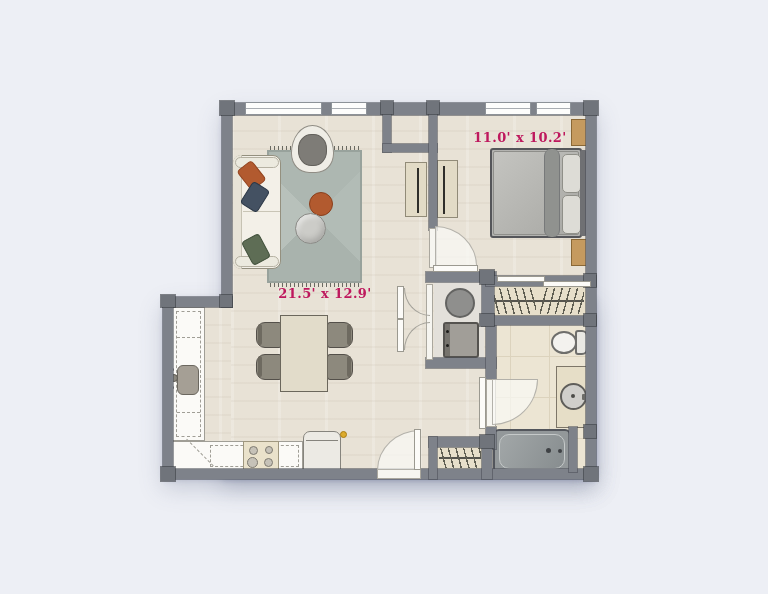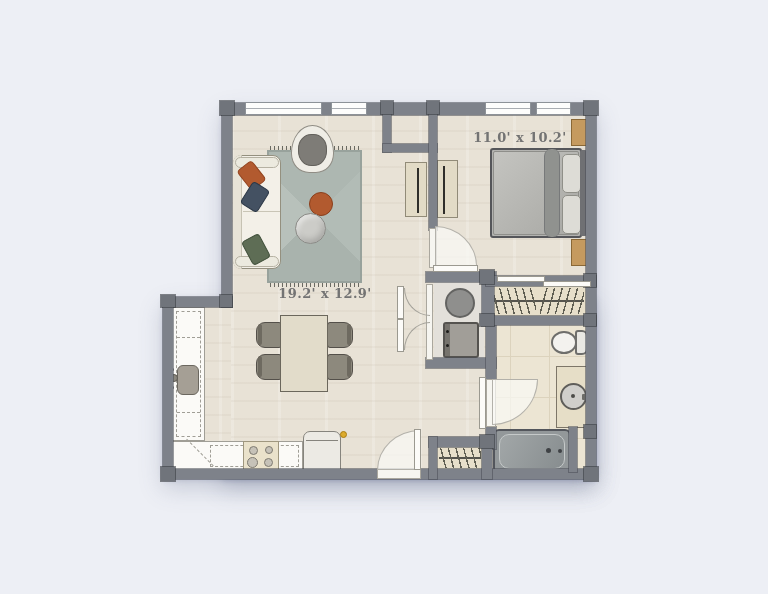--- a/index.html
+++ b/index.html
@@ -21,21 +21,21 @@
   .floor-closet{background:var(--closet-floor);}
   .floor-laundry{background:#e3e0da;}
   .wall{background:var(--wall);outline:1px solid rgba(73,77,85,.55);}
   .block{background:#70747b;outline:1px solid rgba(55,58,64,.6);}
   .window{background:#fdfdfc;border:1px solid #8d9298;
     background-image:linear-gradient(180deg, transparent 42%, #a9adb2 42%, #a9adb2 58%, transparent 58%);}
   .doorway{background:#f6f5f0;border:1px solid #aaa79e;}
   .leaf{background:#fcfbf8;border:1px solid #9b9990;}
   .arc{background:rgba(250,249,245,.72);border:1px solid #b3b1aa;}
   .arcline{background:transparent;border:1.4px solid #a5a39b;}
-  .label{font-weight:bold;font-size:13px;color:#737373;letter-spacing:.4px;transform:translate(-50%,-50%);white-space:nowrap;}
+  .label{font-weight:bold;font-size:13px;color:#be185d;letter-spacing:.4px;transform:translate(-50%,-50%);white-space:nowrap;}
   .counter{background:#fbfaf7;border:1px solid #a09e96;}
   .dashed-inner{border:1px dashed #a09e96;}
   .fringe{background-image:repeating-linear-gradient(90deg,#6a6a62 0 1px,transparent 1px 4px);}
   .hangers-l{background-image:repeating-linear-gradient(75deg, transparent 0 6px, #5f5e52 6px 7.4px);}
   .hangers-r{background-image:repeating-linear-gradient(105deg, transparent 0 6px, #5f5e52 6px 7.4px);}
   .chair{background:#8d897d;border:1.5px solid #54504a;}
   .chair .back{background:#6e6a60;border-radius:3px;}
   .circle{border-radius:50%;}
 </style>
 </head>
@@ -200,16 +200,16 @@
   <div class="arc" style="left:492px;top:379px;width:46px;height:46px;border-radius:0 0 100% 0;"></div>
   <div class="leaf" style="left:479px;top:377px;width:7px;height:52px;"></div>
 
   <div class="doorway" style="left:377px;top:469px;width:44px;height:10px;"></div>
   <div class="arc" style="left:377px;top:430px;width:43px;height:40px;border-radius:100% 0 0 0;"></div>
   <div class="leaf" style="left:414px;top:429px;width:7px;height:41px;"></div>
 
   <div class="leaf" style="left:497px;top:276px;width:48px;height:6px;"></div>
   <div class="leaf" style="left:543px;top:281px;width:48px;height:6px;"></div>
 
-  <div class="label" style="left:325px;top:293px;">19.2' x 12.9'</div>
+  <div class="label" style="left:325px;top:293px;">21.5' x 12.9'</div>
   <div class="label" style="left:520px;top:137px;">11.0' x 10.2'</div>
 
 </div>
 
 </body></html>

